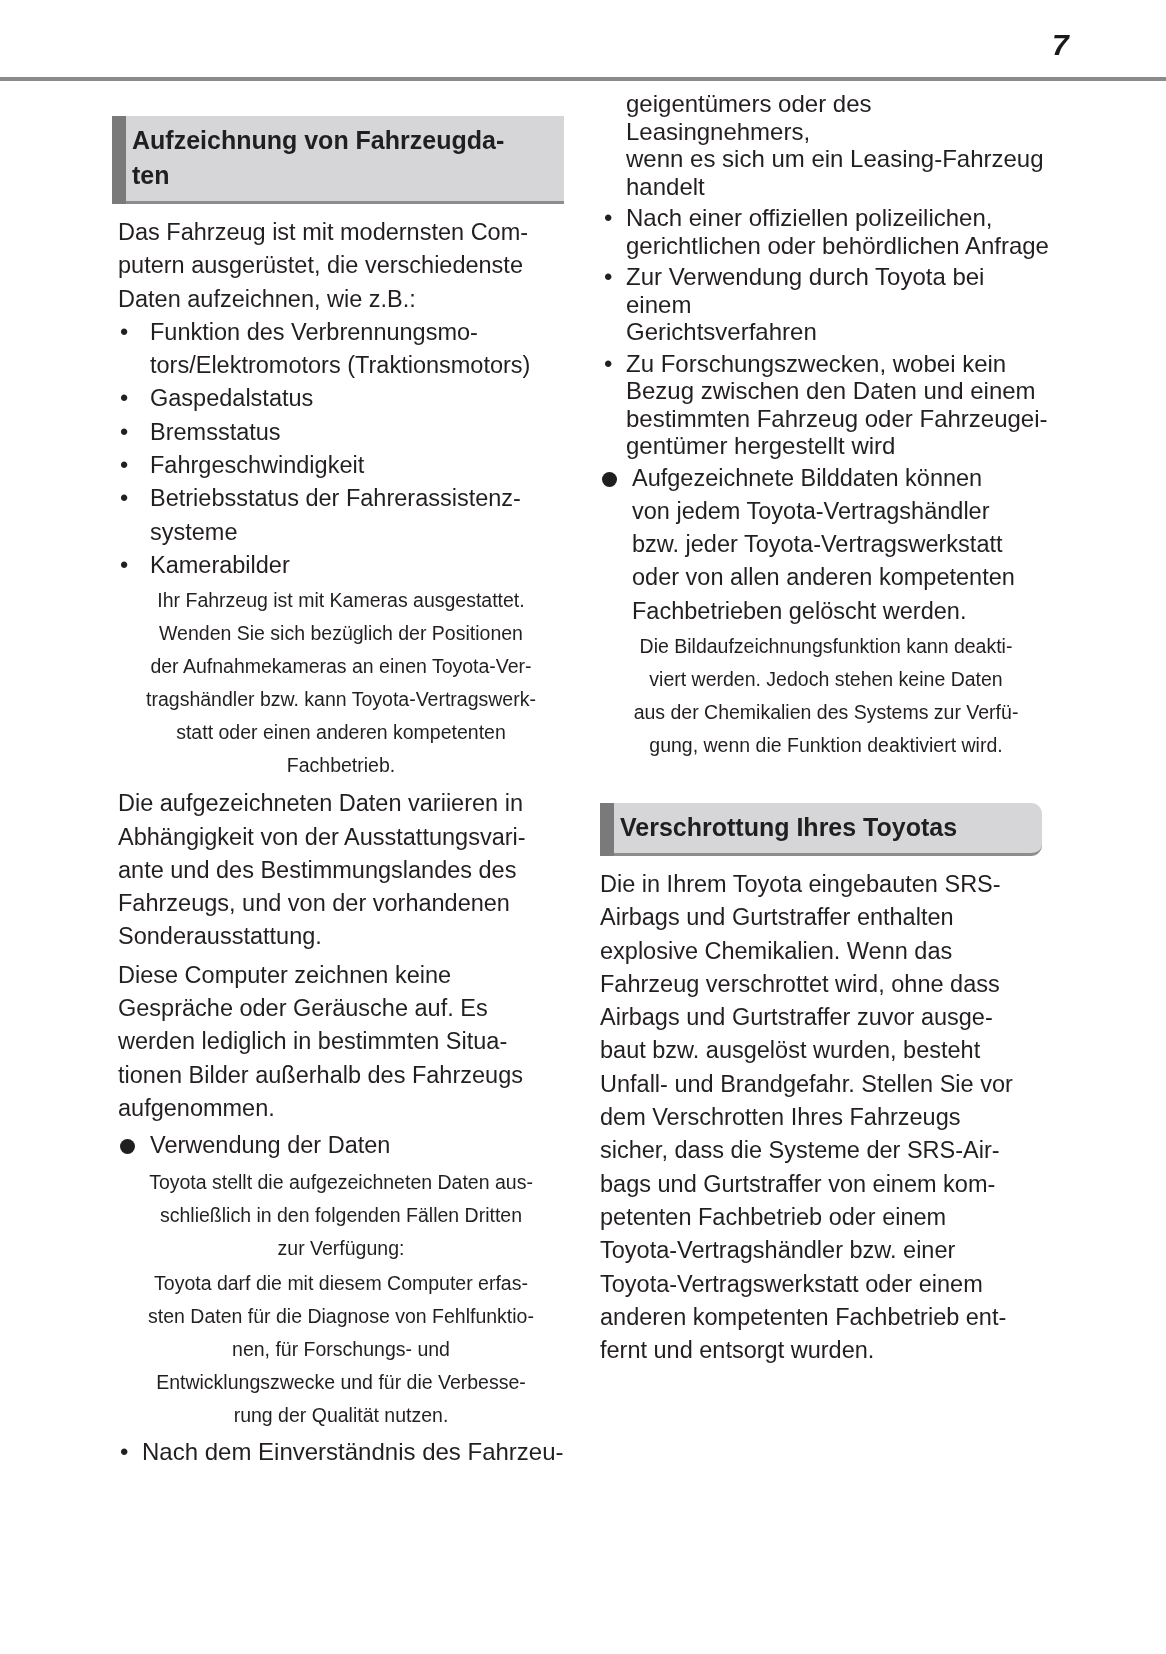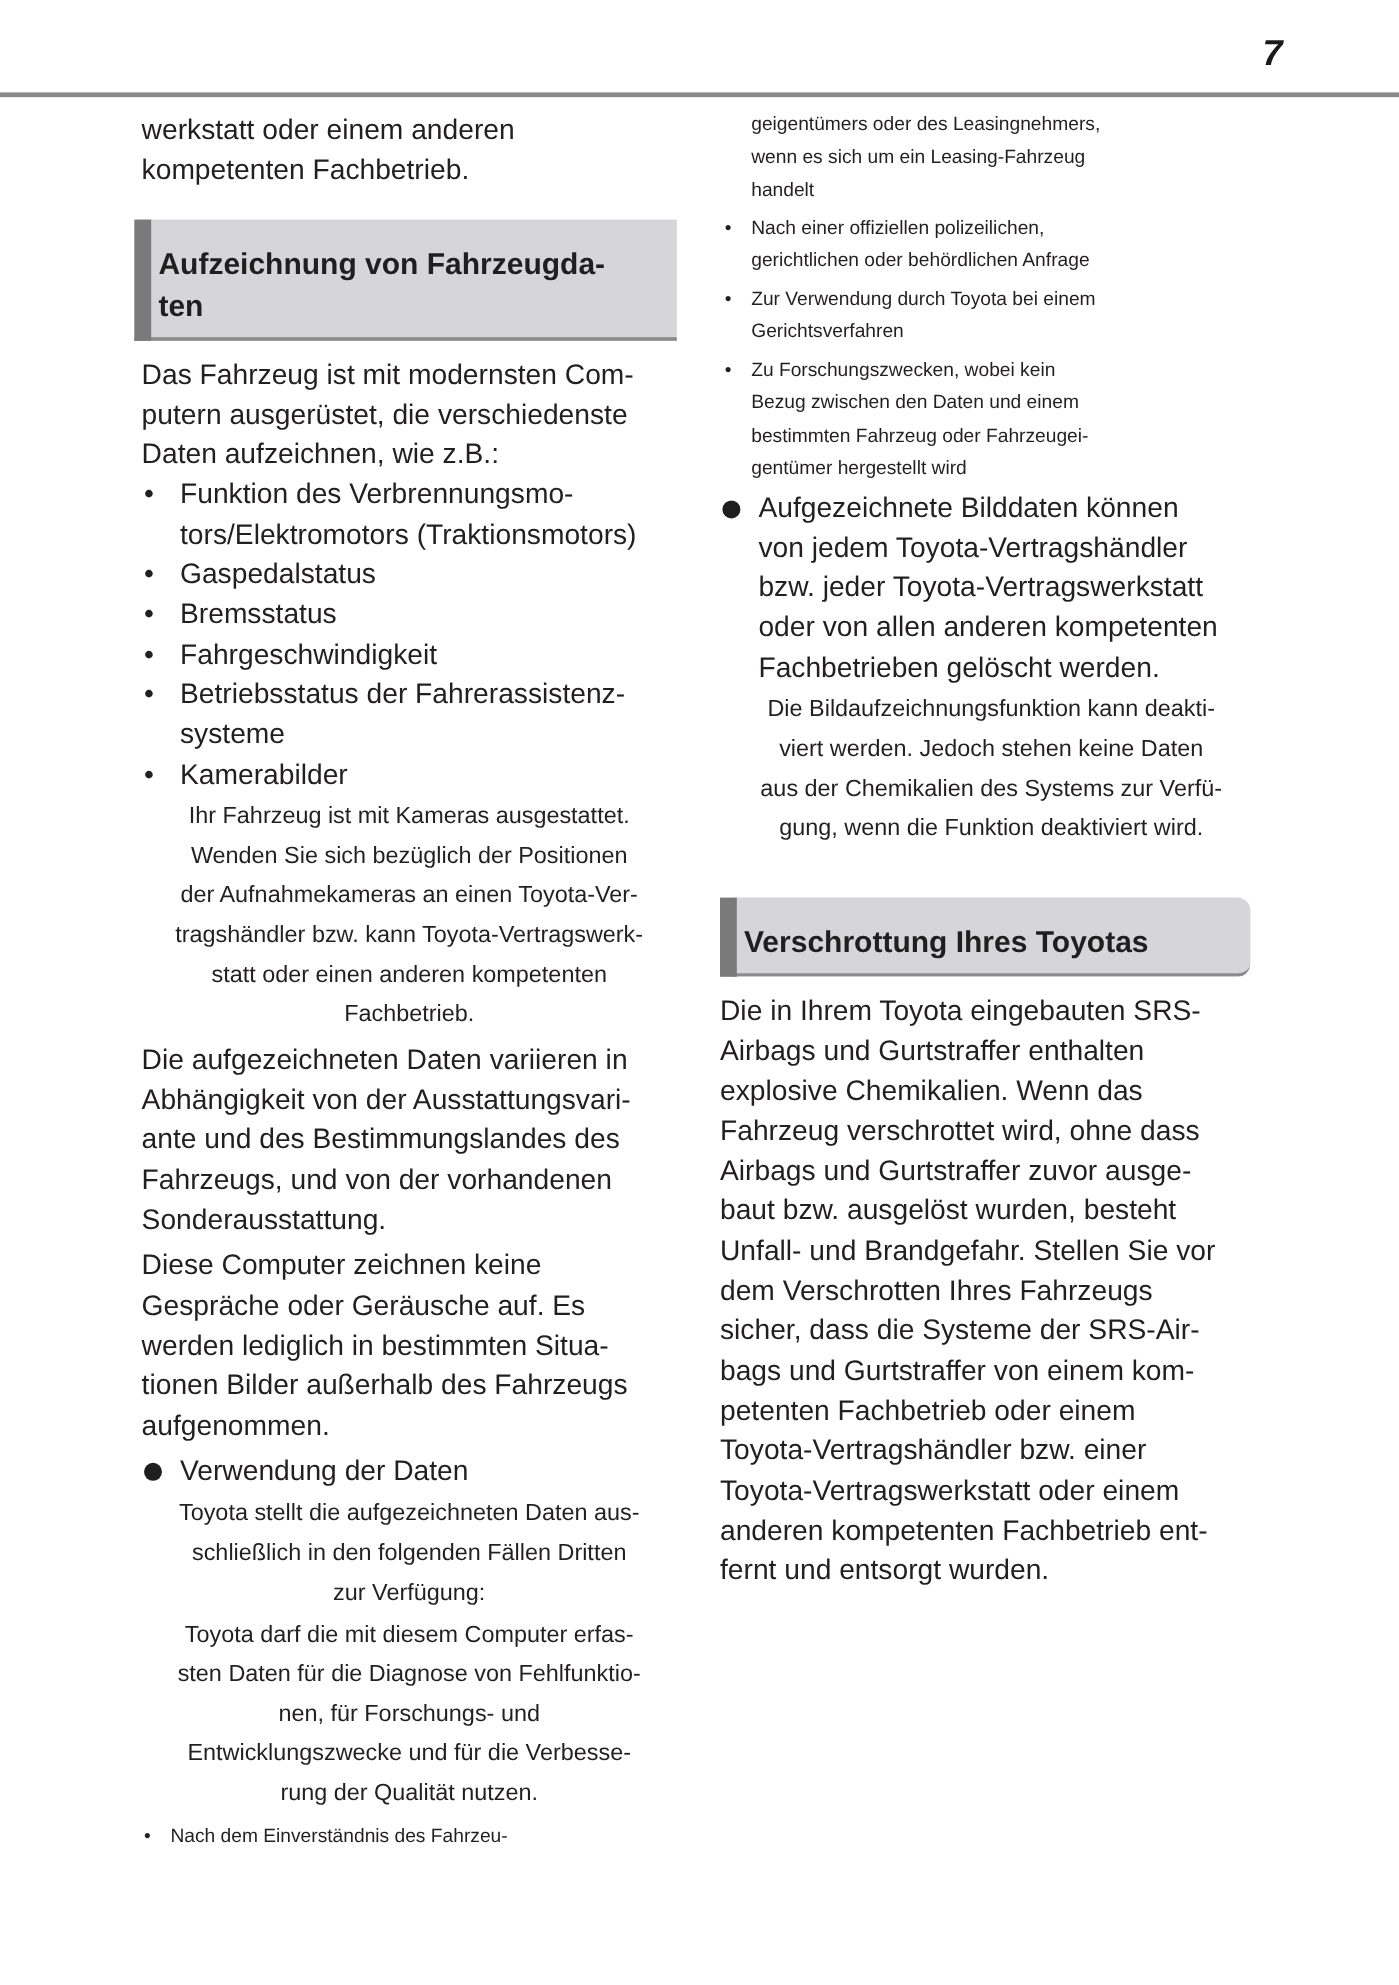--- a/index.html
+++ b/index.html
@@ -18,49 +18,45 @@
   }
   .col { position: absolute; top: 92px; }
   .col-left { left: 118px; width: 446px; }
   .col-right { left: 602px; width: 450px; }
 
   .p-lg { font-size: 23.5px; line-height: 33.3px; margin: 0; }
   .p-sm { font-size: 19.5px; line-height: 33px; margin: 0; text-align: center; }
 
   .heading {
     position: relative; background: #d6d6d8; border-bottom: 3px solid #8c8c8c;
-    padding: 20px 8px 8px 20px; font-weight: bold; font-size: 25px; line-height: 35px;
+    padding: 7px 8px 8px 20px; font-weight: bold; font-size: 25px; line-height: 35px;
     color: #1f1f1f;
   }
   .heading::before {
     content: ""; position: absolute; left: 0; top: 0; bottom: -3px; width: 14px;
     background: #7a7a7a;
   }
   ul { list-style: none; margin: 0; padding: 0; }
   .dot-list li { position: relative; padding-left: 32px; font-size: 23.5px; line-height: 33.3px; }
   .dot-list li .bullet { position: absolute; left: 2px; top: 0; }
-  .small-list li { position: relative; padding-left: 24px; font-size: 16px; line-height: 27.5px; }
+  .small-list li { position: relative; padding-left: 24px; font-size: 24px; line-height: 27.5px; }
   .small-list li .bullet { position: absolute; left: 2px; top: 0; }
   .disc-item { position: relative; padding-left: 32px; font-size: 23.5px; line-height: 33.3px; }
   .disc-item .disc {
     position: absolute; left: 2px; top: 10px; width: 15px; height: 15px;
     border-radius: 50%; background: #1f1f1f;
   }
 </style>
 </head>
 <body>
 
 <div class="page-number">7</div>
 <div class="top-rule"></div>
 
 <div class="col col-left">
-  <p class="p-lg">
-    <span>werkstatt oder einem anderen</span><br>
-    <span>kompetenten Fachbetrieb.</span>
-  </p>
 
   <div class="heading" style="margin-top:24px; margin-left:-6px;">
     <span>Aufzeichnung von Fahrzeugda-</span><br>
     <span>ten</span>
   </div>
 
   <p class="p-lg" style="margin-top:12px;">
     <span>Das Fahrzeug ist mit modernsten Com-</span><br>
     <span>putern ausgerüstet, die verschiedenste</span><br>
     <span>Daten aufzeichnen, wie z.B.:</span>

